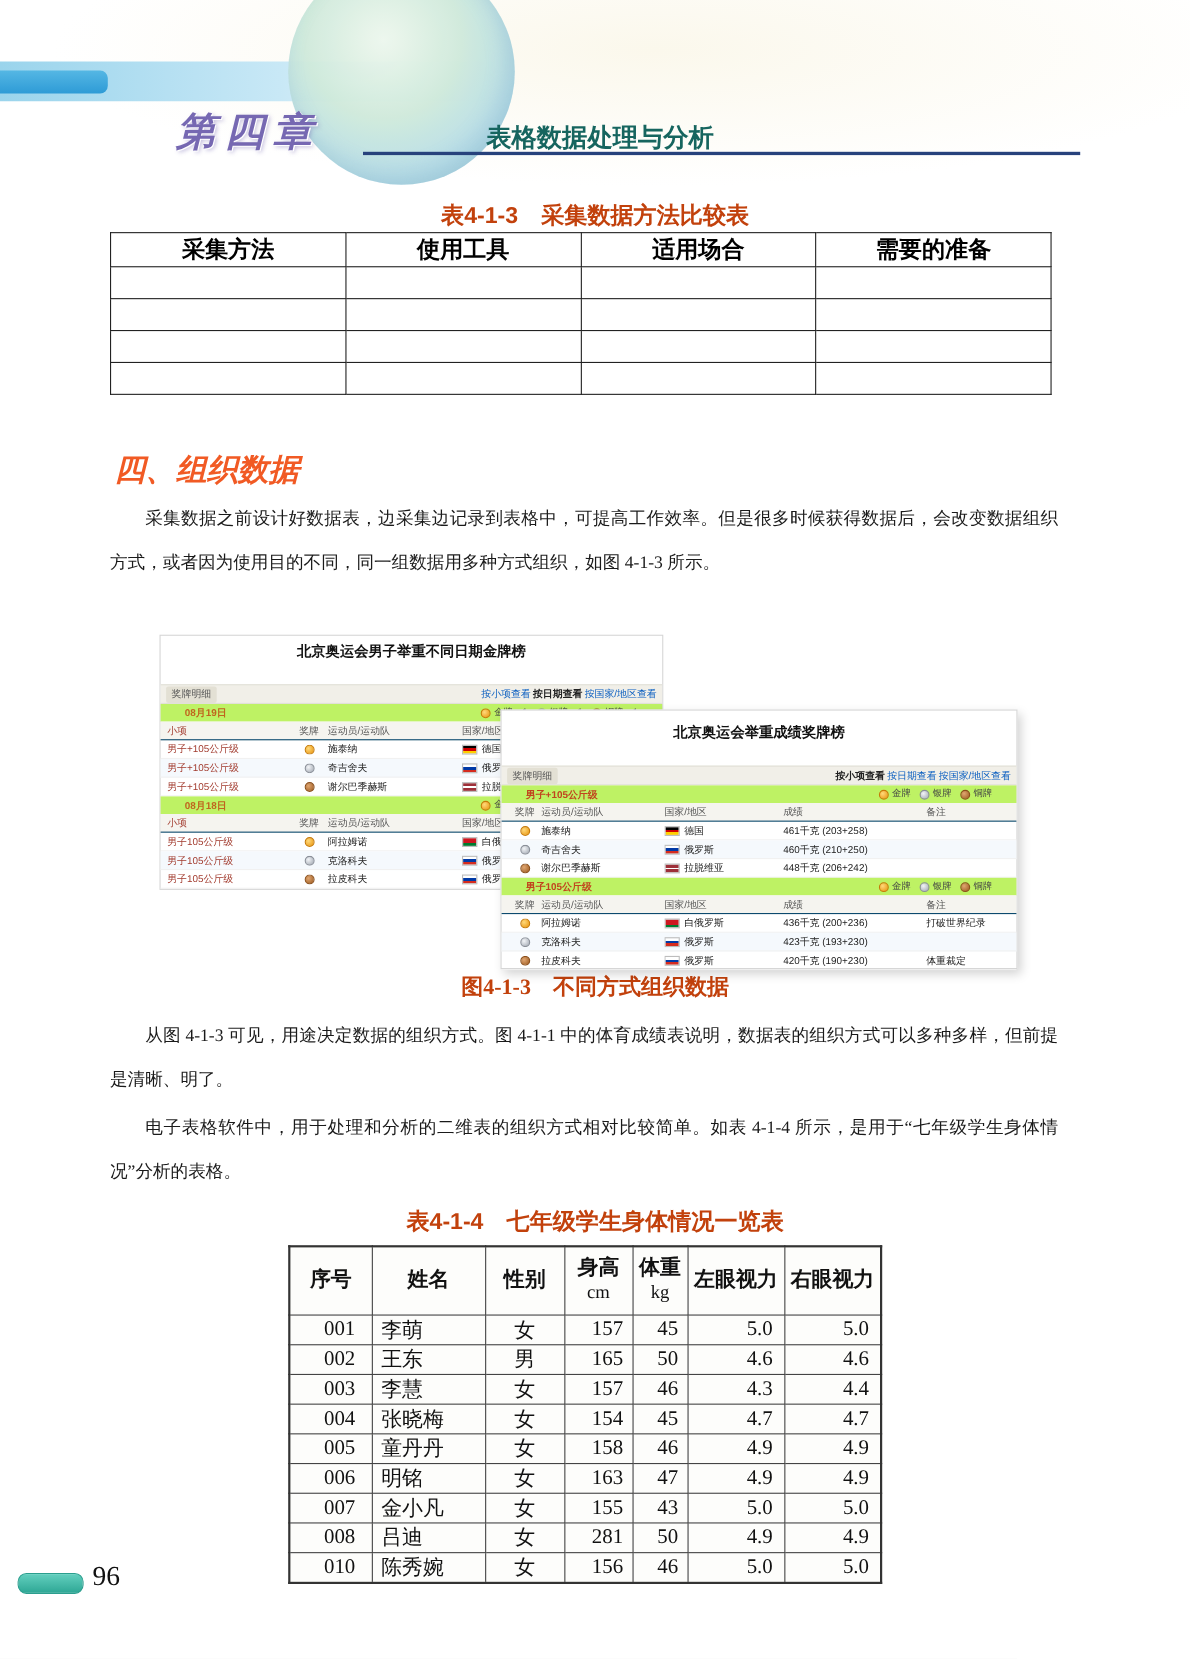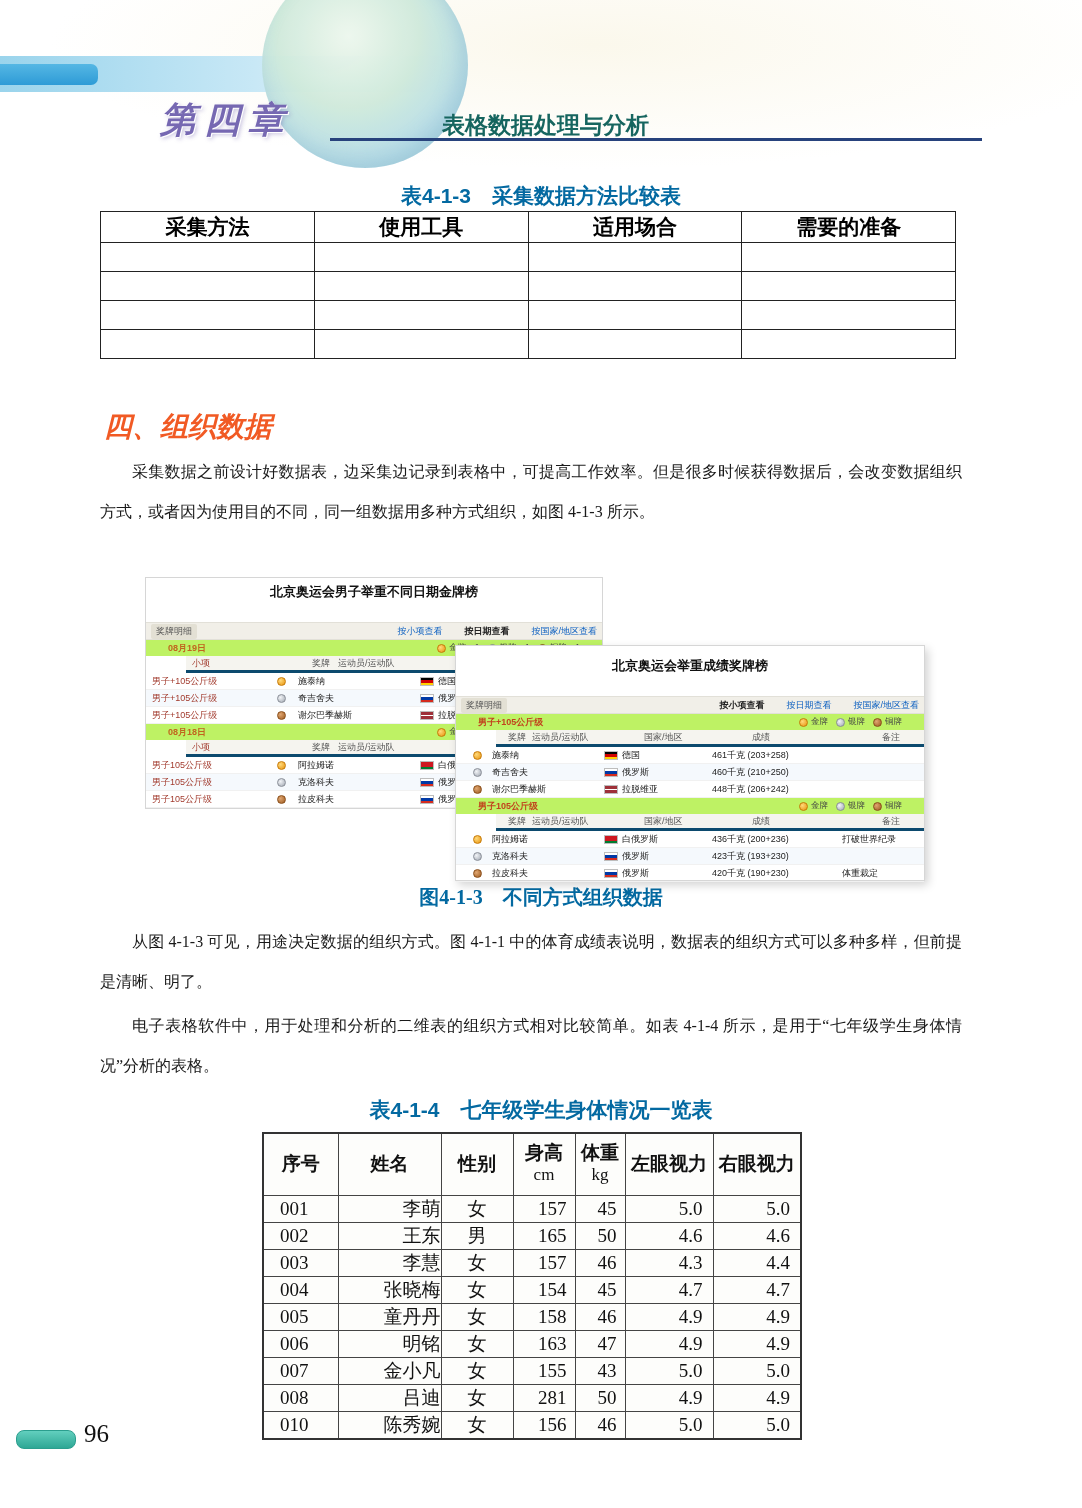--- a/index.html
+++ b/index.html
@@ -21,21 +21,21 @@
     font-family:"Liberation Serif",serif; font-style:italic; font-weight:bold;
     font-size:36px; letter-spacing:8px; color:#7668B2;
     text-shadow:1px 1px 0 #fff, 2px 2px 4px rgba(118,104,178,.45); }
   .header-line { position:absolute; top:138px; left:330px; width:652px; height:3px; background:#27427C; z-index:2; }
   .chapter-subtitle { position:absolute; top:110px; left:442px; z-index:3;
     font-family:"Liberation Sans","DejaVu Sans",sans-serif; font-weight:bold;
     font-size:23px; color:#16655F; }
 
   
   .caption { position:absolute; width:1082px; text-align:center;
-    font-family:"Liberation Sans","DejaVu Sans",sans-serif; font-weight:bold; font-size:21px; color:#0369a1; }
+    font-family:"Liberation Sans","DejaVu Sans",sans-serif; font-weight:bold; font-size:21px; color:#c2410c; }
   .t1-caption { top:182px; }
   .fig-caption { top:884px; font-family:"Liberation Serif",serif; font-size:20px; }
   .t2-caption { top:1096px; }
   .section-heading { position:absolute; top:408px; left:104px;
     font-family:"Liberation Sans","DejaVu Sans",sans-serif; font-weight:bold;
     font-size:28px; color:#F15A24;font-style:italic; }
   .para { position:absolute; left:100px; width:862px; font-size:16px; line-height:40px;
     color:#1a1a1a; text-align:justify; text-indent:2em; }
   .p1 { top:452px; }
   .p2 { top:922px; }
@@ -52,32 +52,32 @@
   .shot { position:absolute; background:#fff; border:1px solid #D6D6D6;
     font-family:"Liberation Sans","DejaVu Sans",sans-serif; color:#222; }
   .shot1 { left:145px; top:577px; width:458px; height:232px; z-index:1; }
   .shot2 { left:455px; top:645px; width:470px; height:236px; z-index:2; box-shadow:3px 4px 9px rgba(0,0,0,.18); }
   .shot-title { text-align:center; font-weight:bold; font-size:13px; padding:5px 0 21px; color:#111; }
   .shot2 .shot-title { padding-top:11px; }
   .tabbar { display:flex; justify-content:space-between; align-items:center; height:18px;
     background:#F1EFE8; border-top:1px solid #E2E0D8; border-bottom:1px solid #E2E0D8;
     padding:0 5px; font-size:9px; }
   .tab-label { color:#555; background:#E3E0D4; padding:1px 5px; border-radius:2px; }
-  .tab-links { display:flex; gap:22px; }
+  .tab-links { display:flex; gap:2px; }
   .tab-link { color:#0B5FC0; cursor:pointer; }
   .tab-link.active { color:#222; font-weight:bold; }
   .s-daterow, .s-eventrow { display:flex; justify-content:space-between; align-items:center;
     background:#bef264; height:16px; padding:0 22px; font-size:9px; }
   .s-date { color:#C0651E; font-weight:bold; }
   .s-event-link { color:#C1441E; font-weight:bold; cursor:pointer; }
   .s-legend { display:flex; align-items:center; gap:3px; font-size:8.5px; color:#444; }
   .s-legend .medal { margin-left:5px; }
   .s-row { display:flex; align-items:center; height:17px; font-size:9px;
     border-bottom:1px solid #F1F1F1; padding:0 6px; }
-  .s-head { background:#F5F4EF; color:#555; border-bottom:3px solid #0c4a6e;margin-left:40px; }
+  .s-head { background:#F5F4EF; color:#555; border-bottom:1px solid #0c4a6e; }
   .s-row.alt { background:#F5F9FD; }
   .s-cell { overflow:hidden; white-space:nowrap; }
   .c-event { width:112px; color:#A23B2E; }
   .c-medal { width:34px; display:flex; justify-content:center; }
   .c-ath { width:122px; }
   .c-cty { flex:1; display:flex; align-items:center; gap:4px; }
   .c2-medal { width:30px; display:flex; justify-content:center; }
   .c2-ath { width:112px; }
   .c2-cty { width:108px; display:flex; align-items:center; gap:4px; }
   .c2-res { width:130px; }
@@ -97,22 +97,22 @@
     table-layout:fixed; background:#FDFDFB; border:2px solid #333;
     font-family:"Liberation Serif",serif; font-size:19px; color:#111; }
   .t2 th, .t2 td { border:1px solid #444; }
   .t2 th { height:62px; font-weight:bold; text-align:center; line-height:22px; vertical-align:middle; }
   .t2 th .sub { font-weight:normal; font-size:17px; }
   .t2 td { height:24px; }
   .t2 th:nth-child(1){width:75px;} .t2 th:nth-child(2){width:103px;}
   .t2 th:nth-child(3){width:72px;} .t2 th:nth-child(4){width:62px;}
   .t2 th:nth-child(5){width:50px;} .t2 th:nth-child(6){width:88px;}
   .t2 th:nth-child(7){width:88px;}
-  .t2 td.c-seq { text-align:left;padding-left:16px; }
-  .t2 td.c-name { text-align:right; padding-left:21px; }
+  .t2 td.c-seq { text-align:center;padding-left:16px; }
+  .t2 td.c-name { text-align:left; padding-left:8px; }
   .t2 td.c-gender { text-align:center; }
   .t2 td.c-height, .t2 td.c-weight { text-align:right; padding-right:8px; }
   .t2 td.c-vis { text-align:right; padding-right:10px; }
 
   
   .pill { position:absolute; top:1430px; left:16px; width:60px; height:19px;
     background:linear-gradient(to bottom, #62CFBE, #2EA795); border:1px solid #2B9E8E; border-radius:8px; }
   .pagenum { position:absolute; top:1420px; left:84px; font-size:25px; color:#111; }
 </style>
 </head>

